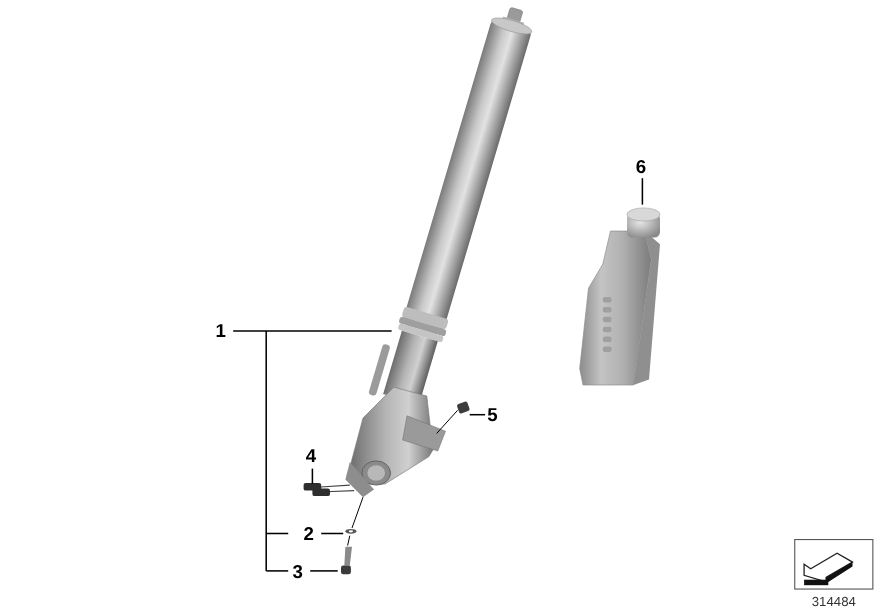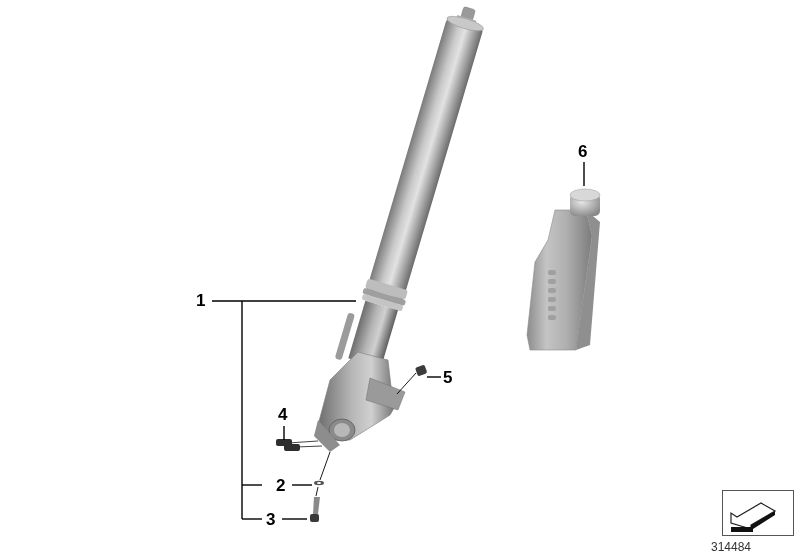--- a/index.html
+++ b/index.html
@@ -35,21 +35,21 @@
       left: 722px;
       top: 490px;
       width: 70px;
       height: 44px;
       border: 1px solid #555;
       background: #fff;
       cursor: pointer;
     }
     #diagram-number {
       position: absolute;
-      left: 693px;
+      left: 720px;
       top: 540px;
       width: 76px;
       text-align: center;
       font-family: "Liberation Sans", sans-serif;
       font-size: 12px;
       color: #333;
     }
   </style>
 </head>
 <body>

